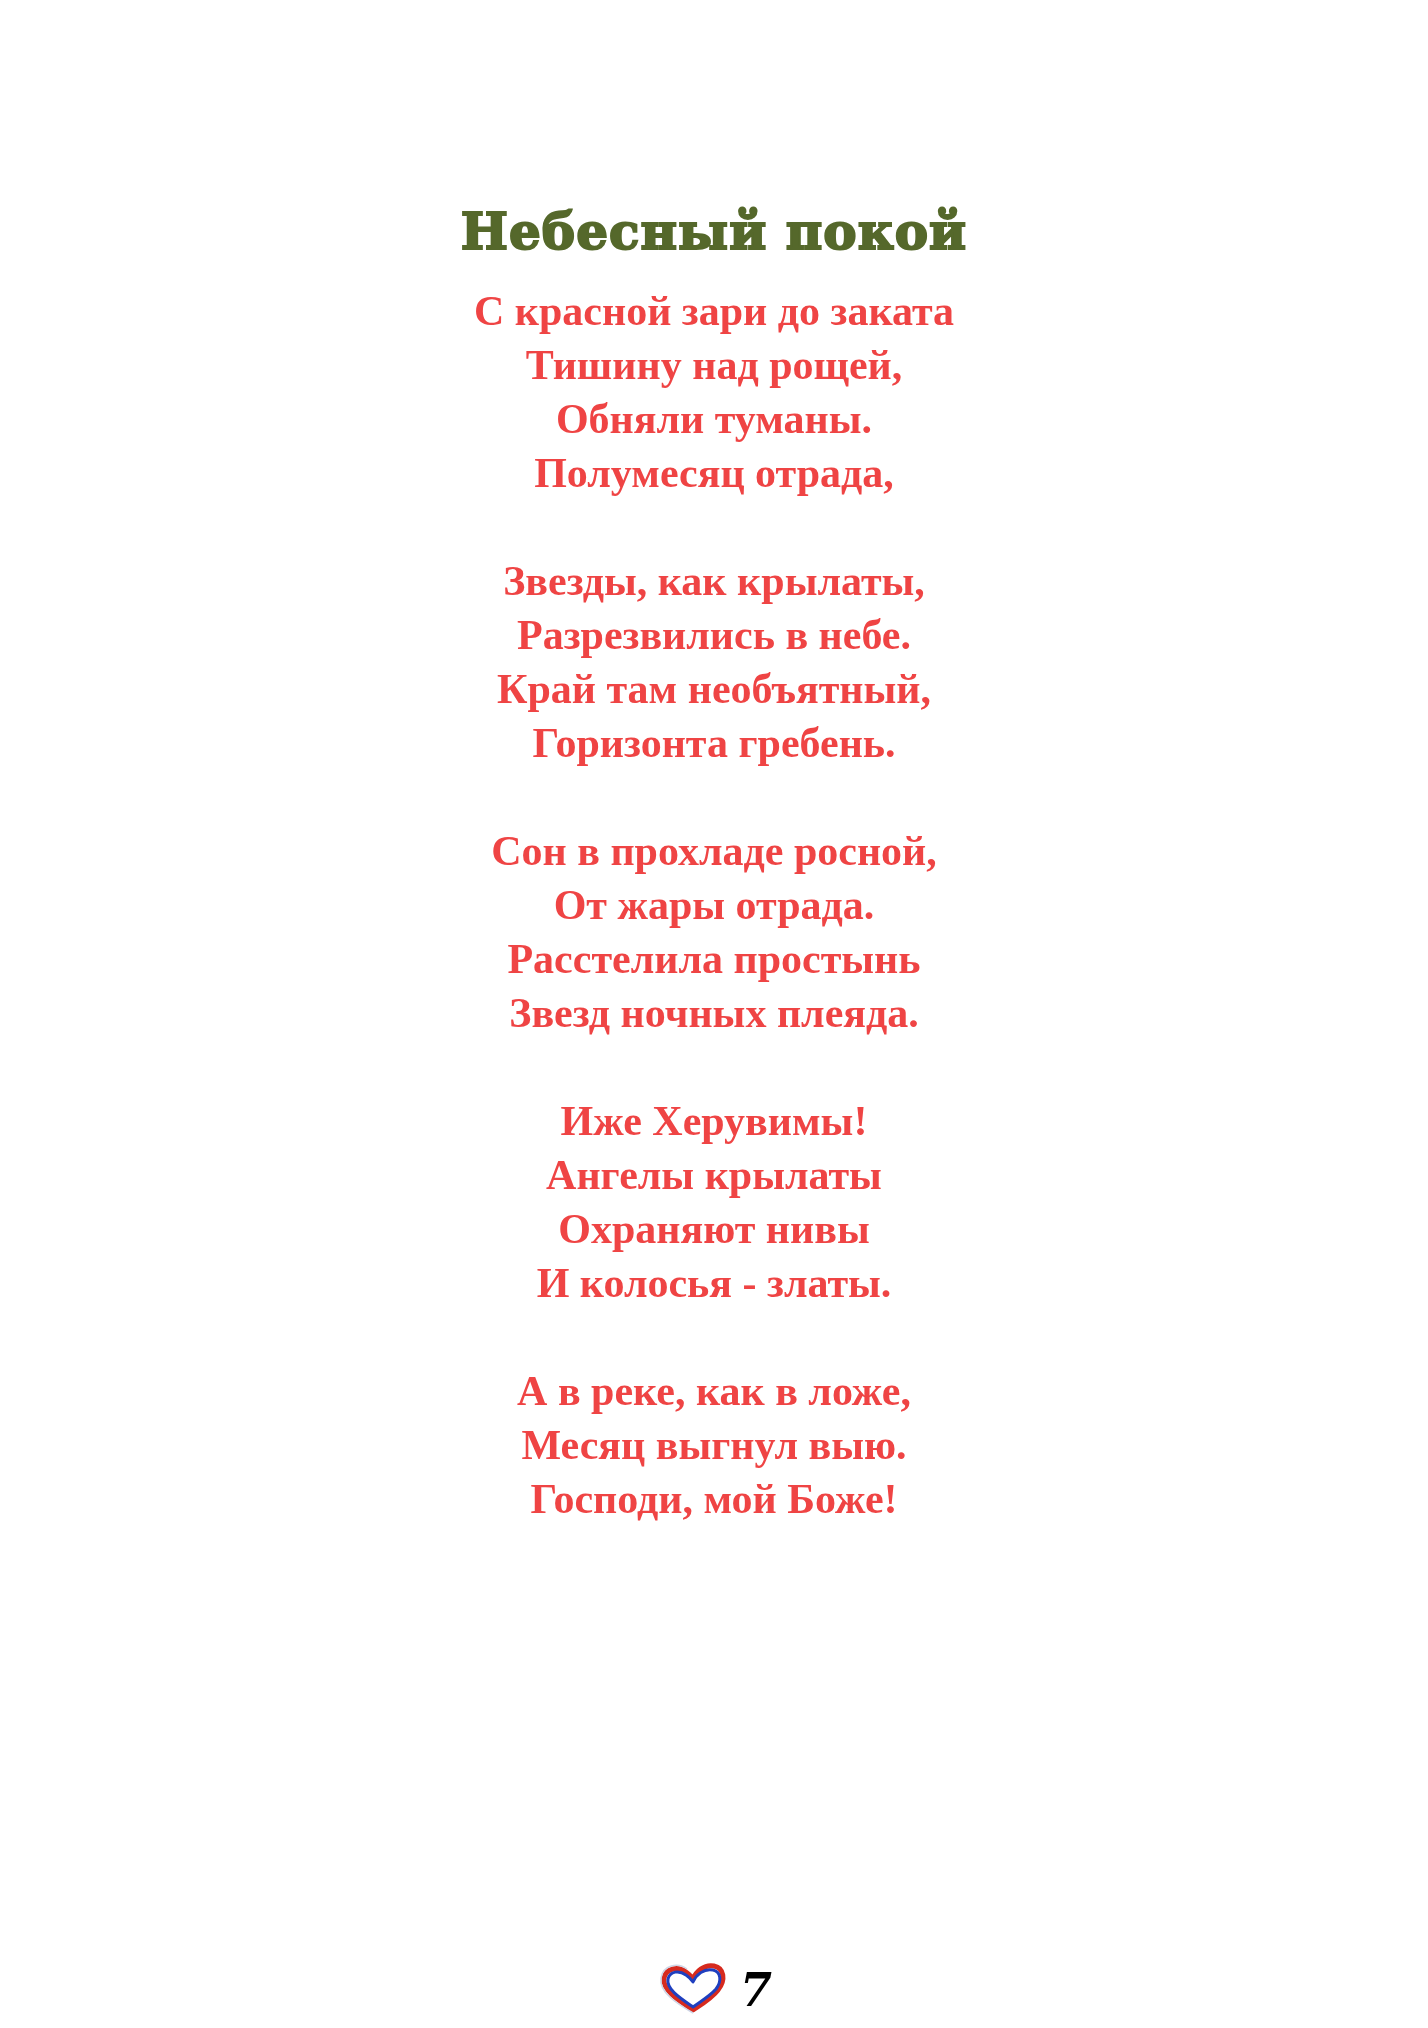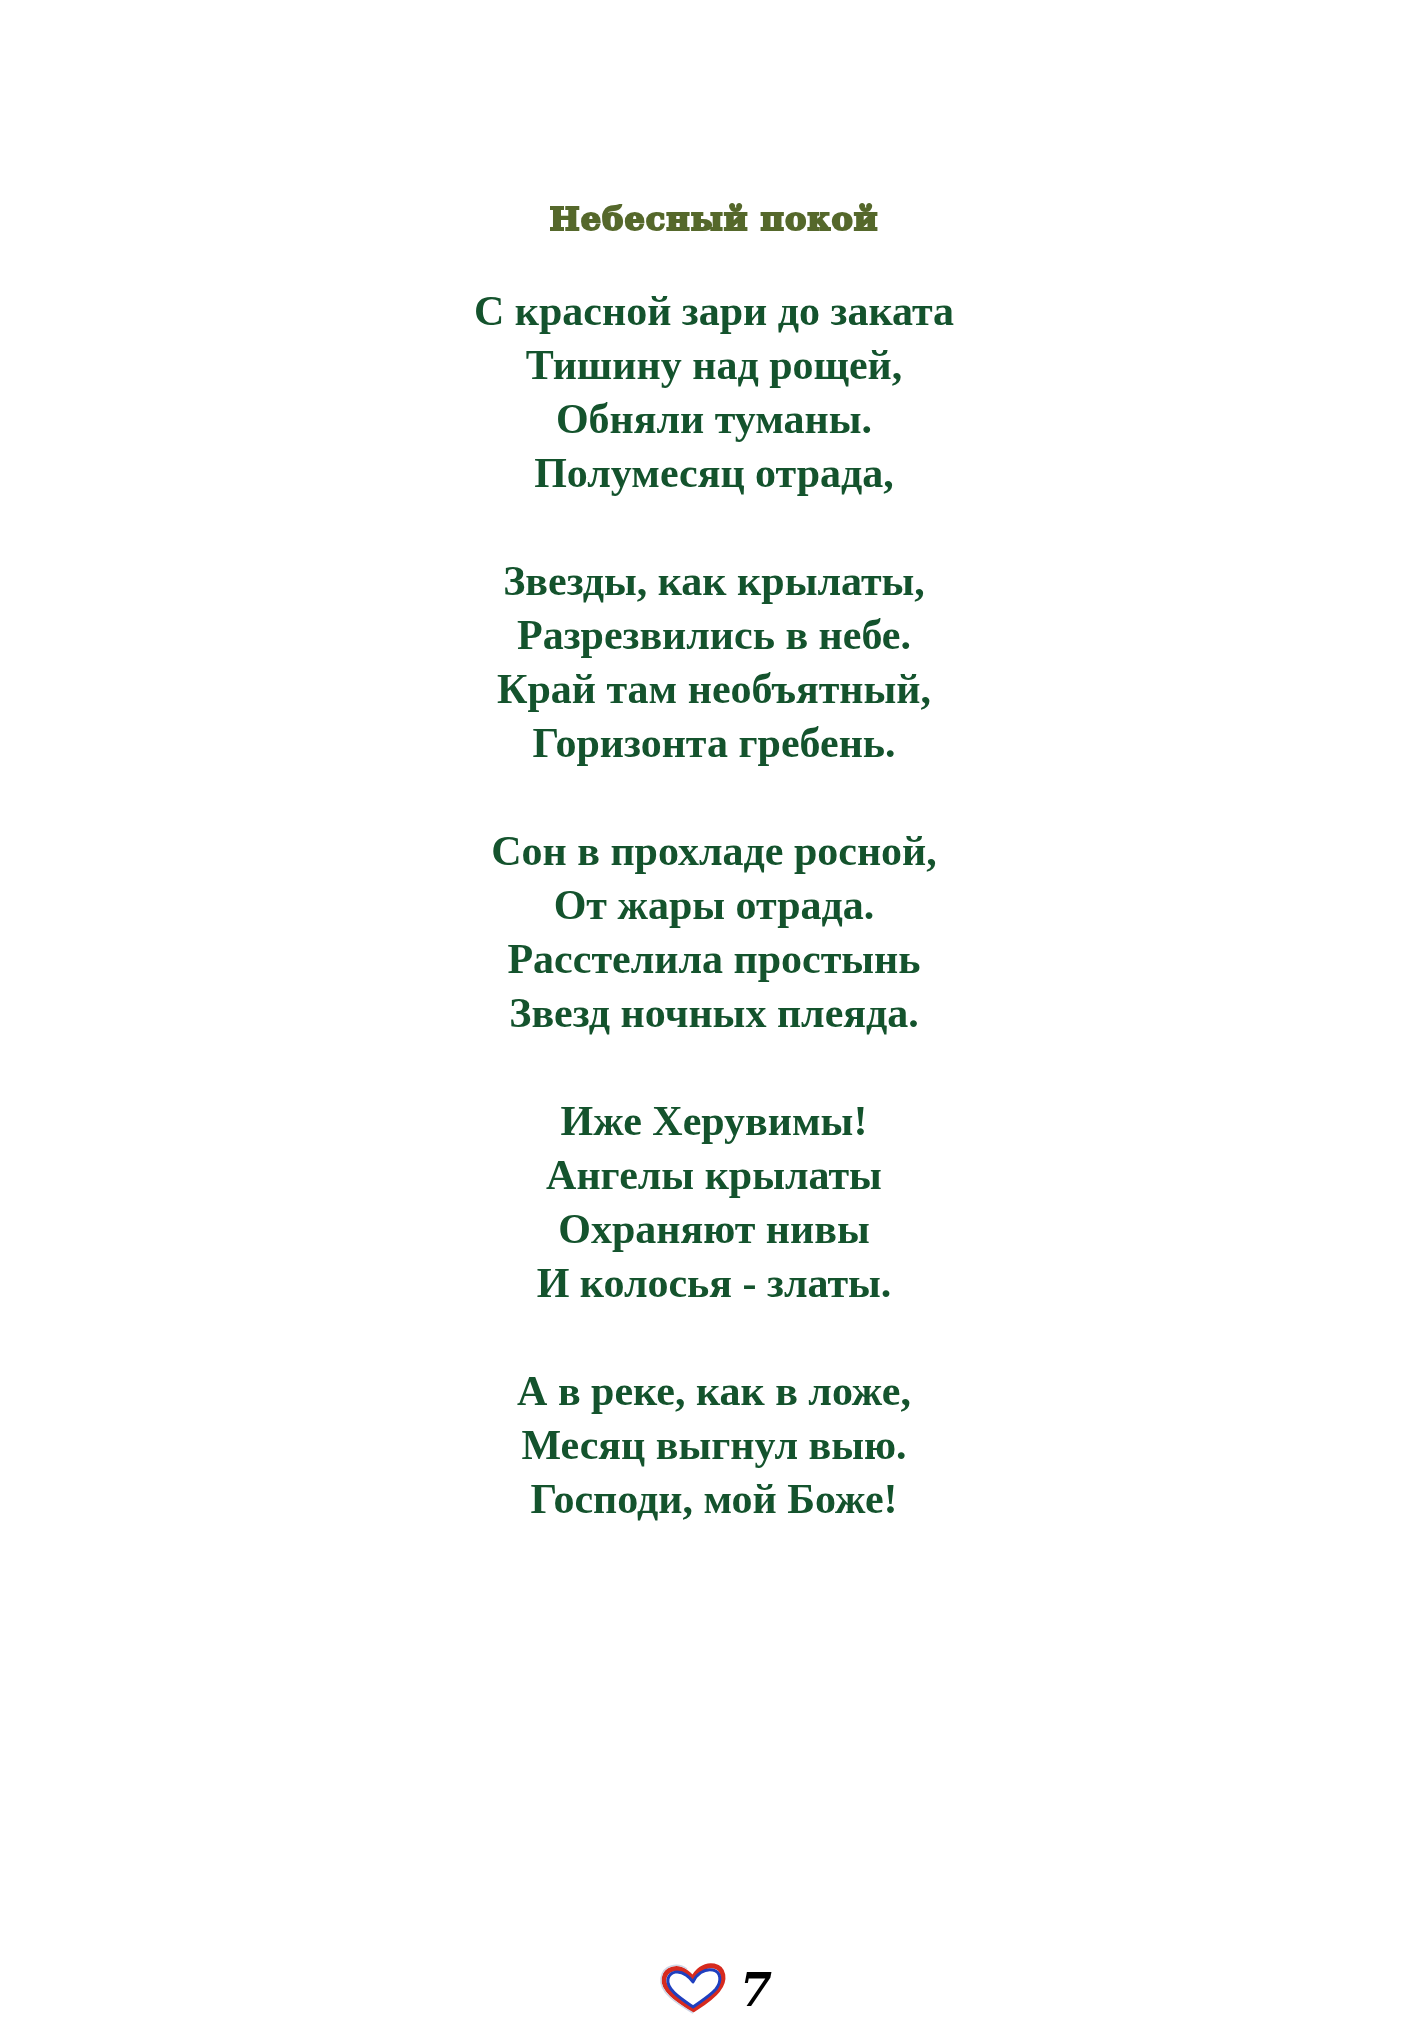--- a/index.html
+++ b/index.html
@@ -22,21 +22,21 @@
       height: 2028px;
     }
     .title {
       position: absolute;
       top: 168px;
       left: 0;
       width: 1428px;
       text-align: center;
       font-family: "DejaVu Serif", serif;
       font-weight: bold;
-      font-size: 32px;
+      font-size: 50px;
       line-height: 60px;
       color: #55682b;
       letter-spacing: 1px;
       -webkit-text-stroke: 2px #55682b;
     }
     .poem {
       position: absolute;
       top: 284px;
       left: 0;
       width: 1428px;
@@ -44,21 +44,21 @@
     }
     .stanza {
       margin: 0 0 54px 0;
     }
     .line {
       display: block;
       font-family: "Liberation Serif", serif;
       font-weight: bold;
       font-size: 42px;
       line-height: 54px;
-      color: #14532d;
+      color: #ef4444;
       white-space: nowrap;
     }
     .footer {
       position: absolute;
       top: 1952px;
       left: 650px;
       width: 140px;
       height: 70px;
     }
     .heart {

